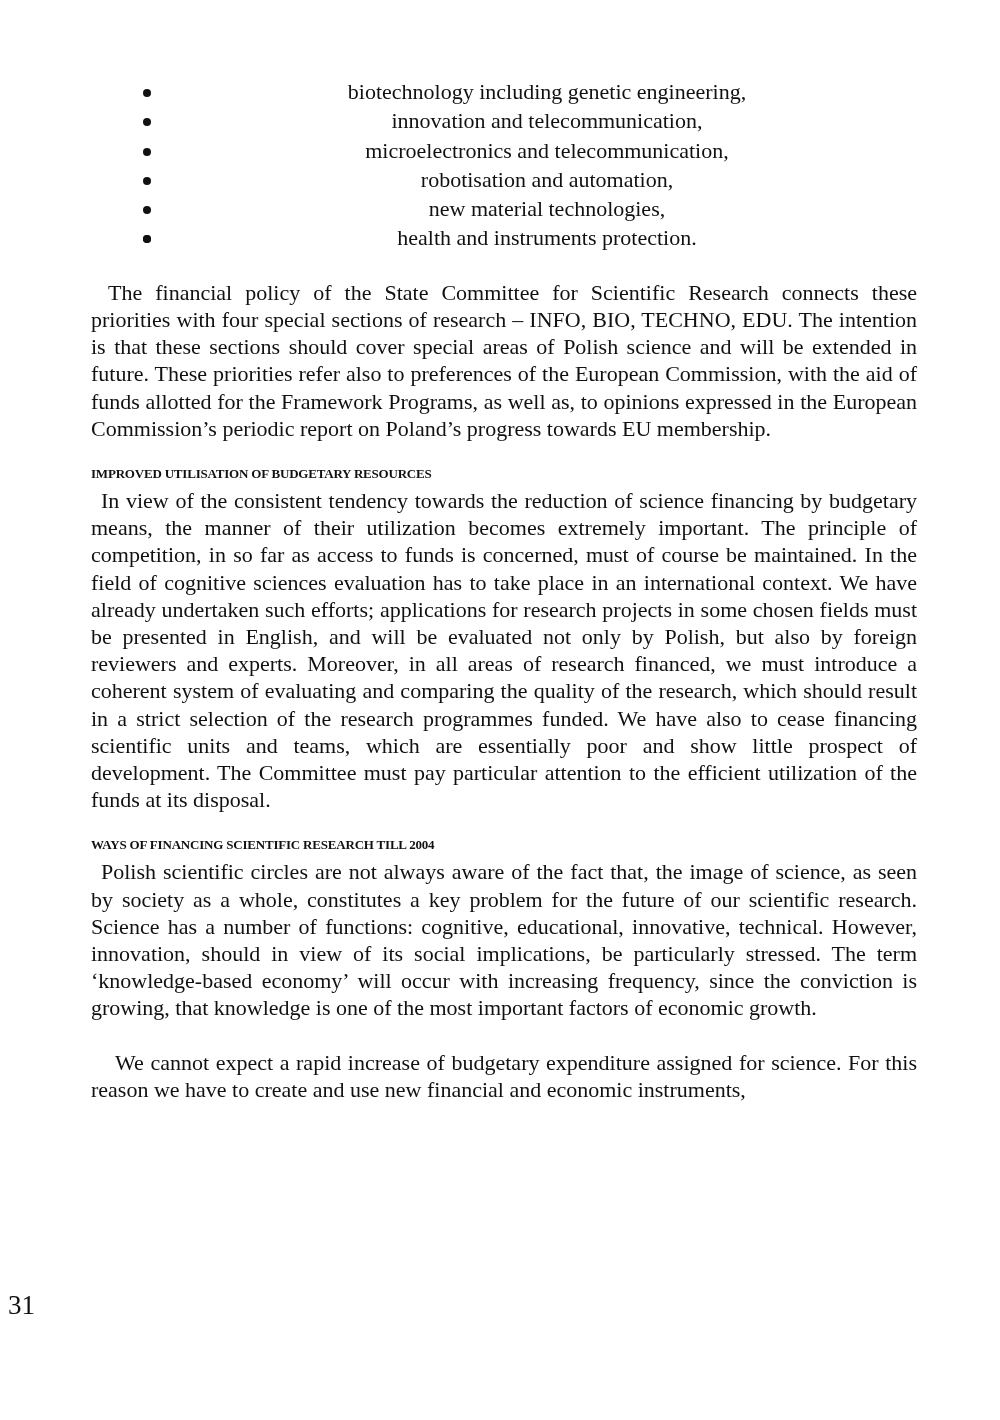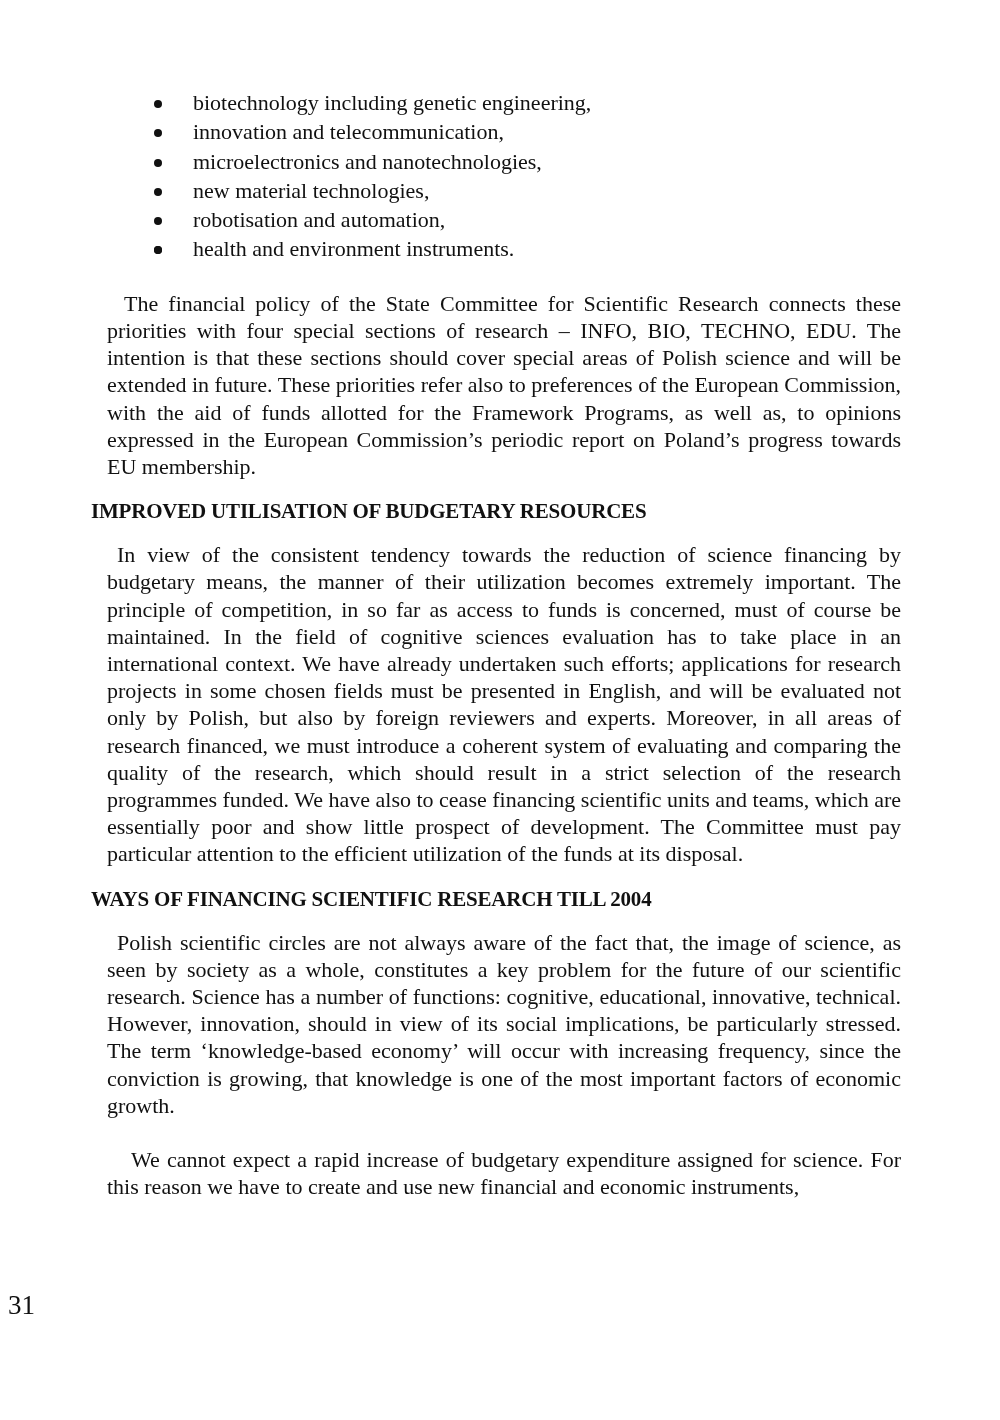--- a/index.html
+++ b/index.html
@@ -2,51 +2,51 @@
 <html><head>
 <meta charset="utf-8">
 <style>
   html, body { margin: 0; padding: 0; background: #ffffff; }
   body { width: 1000px; height: 1420px; position: relative; overflow: hidden; }
   .page {
     position: absolute; left: 91px; top: 72px; width: 826px;
     font-family: "Liberation Serif", "DejaVu Serif", serif;
     font-size: 22px; line-height: 27.2px; color: #111111;
   }
-  ul.bullets { list-style: none; margin: 16px; padding: 0; }
+  ul.bullets { list-style: none; margin: 5px; padding: 0; text-align: center; }
   ul.bullets li { position: relative; padding-left: 86px; white-space: nowrap; line-height: 29.3px; }
   ul.bullets li .dot {
     position: absolute; left: 47px; top: 12px; width: 8px; height: 8px;
     border-radius: 50%; background: #111;
   }
-  p { margin: 16px; text-align: justify; text-indent: 17px; }
+  p { margin: 0; text-align: justify; text-indent: 17px; }
   .p1 { margin-top: 26px; }
   h2 {
-    margin: 18px 0 0 0; font-size: 21px; font-weight: bold; line-height: 27px;
+    margin: 18px 0 0 0; font-size: 13px; font-weight: bold; line-height: 27px;
     letter-spacing: -0.2px;
   }
   .p-after-h { text-indent: 10px; font-family: Liberation Serif, serif; }
   .p-gap { margin-top: 27px; text-indent: 24px; }
   .page-number {
     position: absolute; left: 8px; width: 1000px; top: 1290px; text-align: left;
     font-family: "Liberation Serif", "DejaVu Serif", serif; font-size: 27px; color: #111;
   }
 </style>
 </head>
 <body>
 
 <div class="page">
   <ul class="bullets">
     <li><span class="dot"></span><span>biotechnology including genetic engineering,</span></li>
     <li><span class="dot"></span><span>innovation and telecommunication,</span></li>
-    <li><span class="dot"></span><span>microelectronics and nanotechnologies,</span></li>
+    <li><span class="dot"></span><span>microelectronics and telecommunication,</span></li>
+    <li><span class="dot"></span><span>robotisation and automation,</span></li>
     <li><span class="dot"></span><span>new material technologies,</span></li>
-    <li><span class="dot"></span><span>robotisation and automation,</span></li>
     <li><span class="dot"></span></li>
-    <li><span class="dot"></span><span>health and environment instruments.</span></li>
+    <li><span class="dot"></span><span>health and instruments protection.</span></li>
   </ul>
 
   <p class="p1">The financial policy of the State Committee for Scientific Research connects these priorities with four special sections of research – INFO, BIO, TECHNO, EDU. The intention is that these sections should cover special areas of Polish science and will be extended in future. These priorities refer also to preferences of the European Commission, with the aid of funds allotted for the Framework Programs, as well as, to opinions expressed in the European Commission’s periodic report on Poland’s progress towards EU membership.</p>
 
   <h2>IMPROVED UTILISATION OF BUDGETARY RESOURCES</h2>
   <p class="p-after-h">In view of the consistent tendency towards the reduction of science financing by budgetary means, the manner of their utilization becomes extremely important. The principle of competition, in so far as access to funds is concerned, must of course be maintained. In the field of cognitive sciences evaluation has to take place in an international context. We have already undertaken such efforts; applications for research projects in some chosen fields must be presented in English, and will be evaluated not only by Polish, but also by foreign reviewers and experts. Moreover, in all areas of research financed, we must introduce a coherent system of evaluating and comparing the quality of the research, which should result in a strict selection of the research programmes funded.  We have also to cease financing scientific units and teams, which are essentially poor and show little prospect of development. The Committee must pay particular attention to the efficient utilization of the funds at its disposal.</p>
 
   <h2>WAYS OF FINANCING SCIENTIFIC RESEARCH TILL 2004</h2>
   <p class="p-after-h">Polish scientific circles are not always aware of the fact that, the image of science, as seen by society as a whole, constitutes a key problem for the future of our scientific research. Science has a number of functions: cognitive, educational, innovative, technical. However, innovation, should in view of its social implications, be particularly stressed. The term ‘knowledge-based economy’ will occur with increasing frequency, since the conviction is growing, that knowledge is one of the most important factors of economic growth.</p>
   <p class="p-gap">We cannot expect a rapid increase of budgetary expenditure assigned for science. For this reason we have to create and use new financial and economic instruments,</p>

